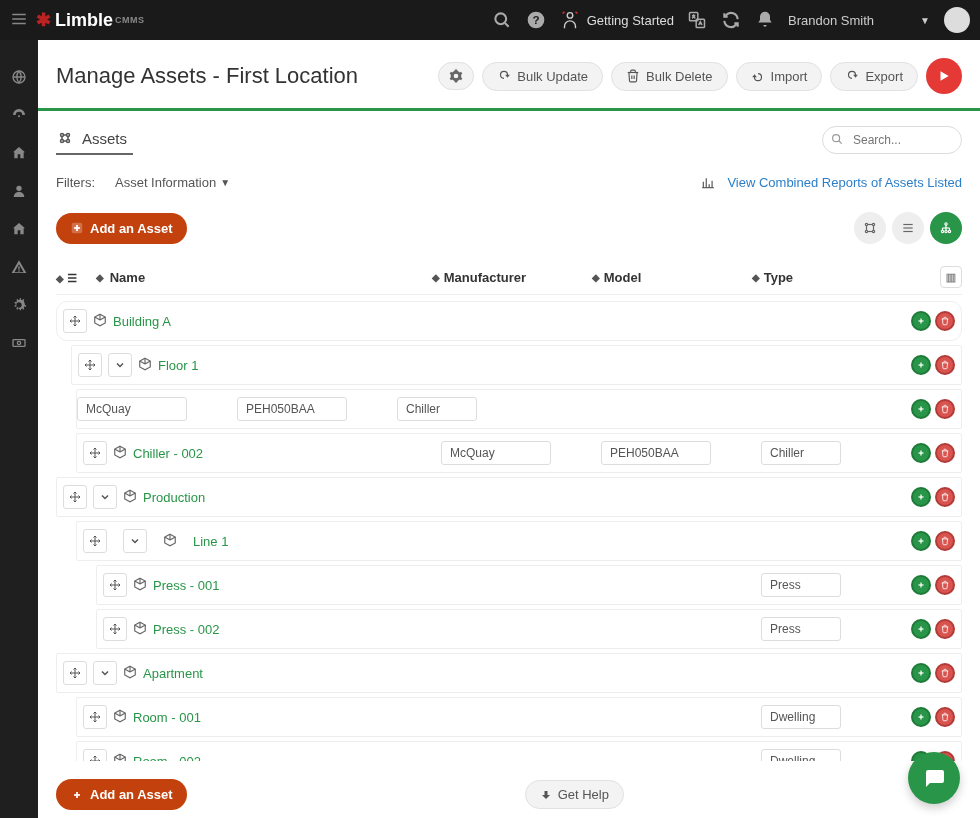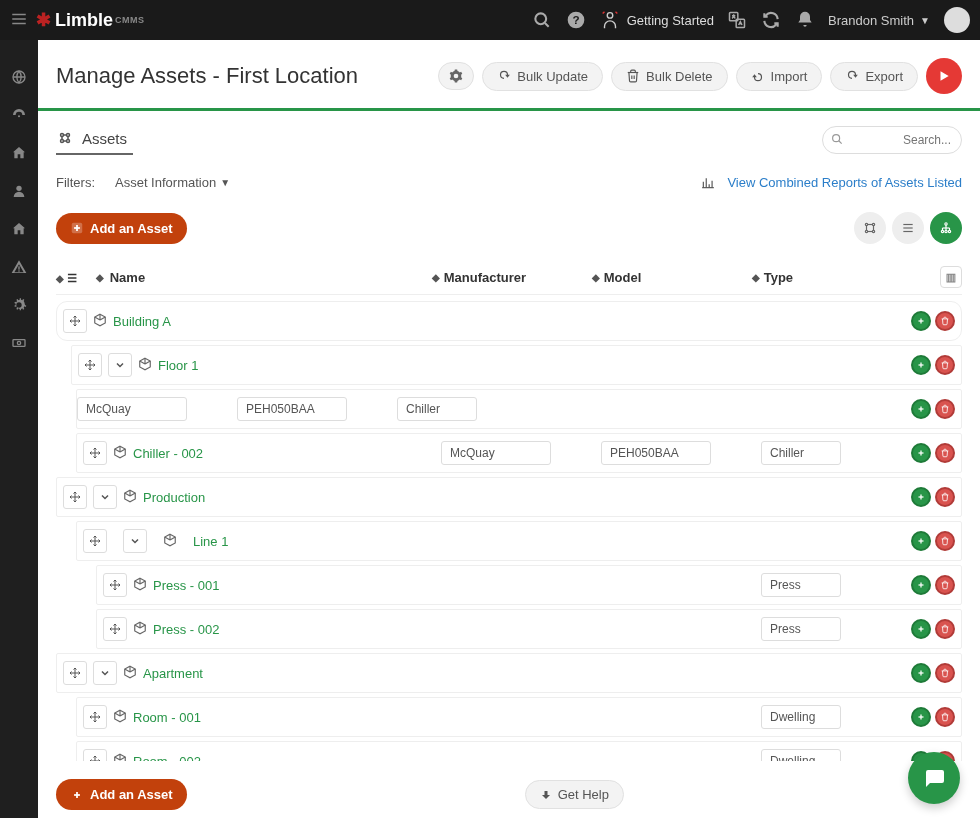--- a/index.html
+++ b/index.html
@@ -7,21 +7,21 @@
   .topbar { height: 40px; background: #1a1a1a; display: flex; align-items: center; padding: 0 10px; color: #ccc; }
   .hamburger svg { width: 18px; height: 18px; }
   .logo { display: flex; align-items: center; margin-left: 8px; font-weight: bold; color: #fff; font-size: 18px; }
   .logo .cmms { font-size: 9px; color: #888; margin-left: 2px; letter-spacing: 0.5px; }
   .logo-flower { color: #b22; margin-right: 4px; font-size: 18px; }
   .topbar-spacer { flex: 1; }
   .top-icon { width: 34px; height: 34px; display: flex; align-items: center; justify-content: center; color: #aaa; cursor: pointer; }
   .top-icon svg { width: 20px; height: 20px; }
   .getting-started { display: flex; align-items: center; color: #ddd; font-size: 13px; margin: 0 6px; cursor: pointer; }
   .getting-started svg { width: 22px; height: 22px; margin-right: 6px; }
-  .user-menu { display: flex; align-items: center; color: #ccc; margin: 0 6px; cursor: pointer; font-size: 13px; }
+  .user-menu { display: flex; align-items: center; color: #ccc; margin: 0 6px; cursor: pointer; font-size: 13px; gap: 40px; }
   .user-menu .caret { margin-left: 6px; font-size: 10px; }
   .avatar { width: 26px; height: 26px; border-radius: 50%; background: #ddd; margin-left: 8px; }
 
   .app { display: flex; height: calc(100% - 40px); }
   .sidebar { width: 38px; background: #1f1f1f; display: flex; flex-direction: column; align-items: center; padding-top: 18px; }
   .side-icon { width: 38px; height: 38px; display: flex; align-items: center; justify-content: center; color: #888; cursor: pointer; }
   .side-icon svg { width: 16px; height: 16px; }
 
   .main { flex: 1; background: #eceff0; padding: 0; overflow: hidden; position: relative; }
   .content-card { background: #fff; margin: 0; height: 100%; padding: 18px 18px 0 18px; overflow: hidden; }
@@ -33,21 +33,21 @@
   .play-btn { width: 36px; height: 36px; border-radius: 18px; background: #e53935; display: flex; align-items: center; justify-content: center; cursor: pointer; }
   .play-btn svg { width: 14px; height: 14px; }
 
   .green-bar { height: 3px; background: #289548; margin: 0 -18px 14px -18px; }
 
   .tab-row { display: flex; align-items: center; justify-content: space-between; margin-bottom: 20px; }
   .tab-left { display: flex; align-items: center; gap: 8px; border-bottom: 2px solid #666; padding: 4px 6px 6px 0; }
   .tab-left svg { width: 18px; height: 18px; }
   .tab-label { font-size: 15px; color: #444; }
   .search-wrap { position: relative; }
-  .search-wrap input { width: 140px; padding: 6px 10px 6px 30px; border: 1px solid #ddd; border-radius: 16px; font-size: 12px; color: #777; outline: none; text-align: right; }
+  .search-wrap input { width: 140px; padding: 6px 10px 6px 30px; border: 1px solid #ddd; border-radius: 16px; font-size: 12px; color: #777; outline: none; }
   .search-wrap svg { position: absolute; left: 8px; top: 6px; width: 14px; height: 14px; color: #999; }
 
   .filters-row { display: flex; align-items: center; justify-content: space-between; margin-bottom: 22px; }
   .filters-left { display: flex; align-items: center; gap: 20px; font-size: 13px; color: #555; }
   .filter-dd { display: flex; align-items: center; gap: 4px; cursor: pointer; }
   .reports-link { display: flex; align-items: center; gap: 12px; color: #2b7ec9; font-size: 13px; cursor: pointer; }
   .reports-link svg { width: 14px; height: 14px; color: #555; }
 
   .toolbar-row { display: flex; align-items: center; justify-content: space-between; margin-bottom: 16px; }
   .add-btn { background: #c2410c; color: #fff; border: none; border-radius: 16px; padding: 8px 14px; font-size: 13px; font-weight: 600; display: flex; align-items: center; gap: 6px; cursor: pointer; }

